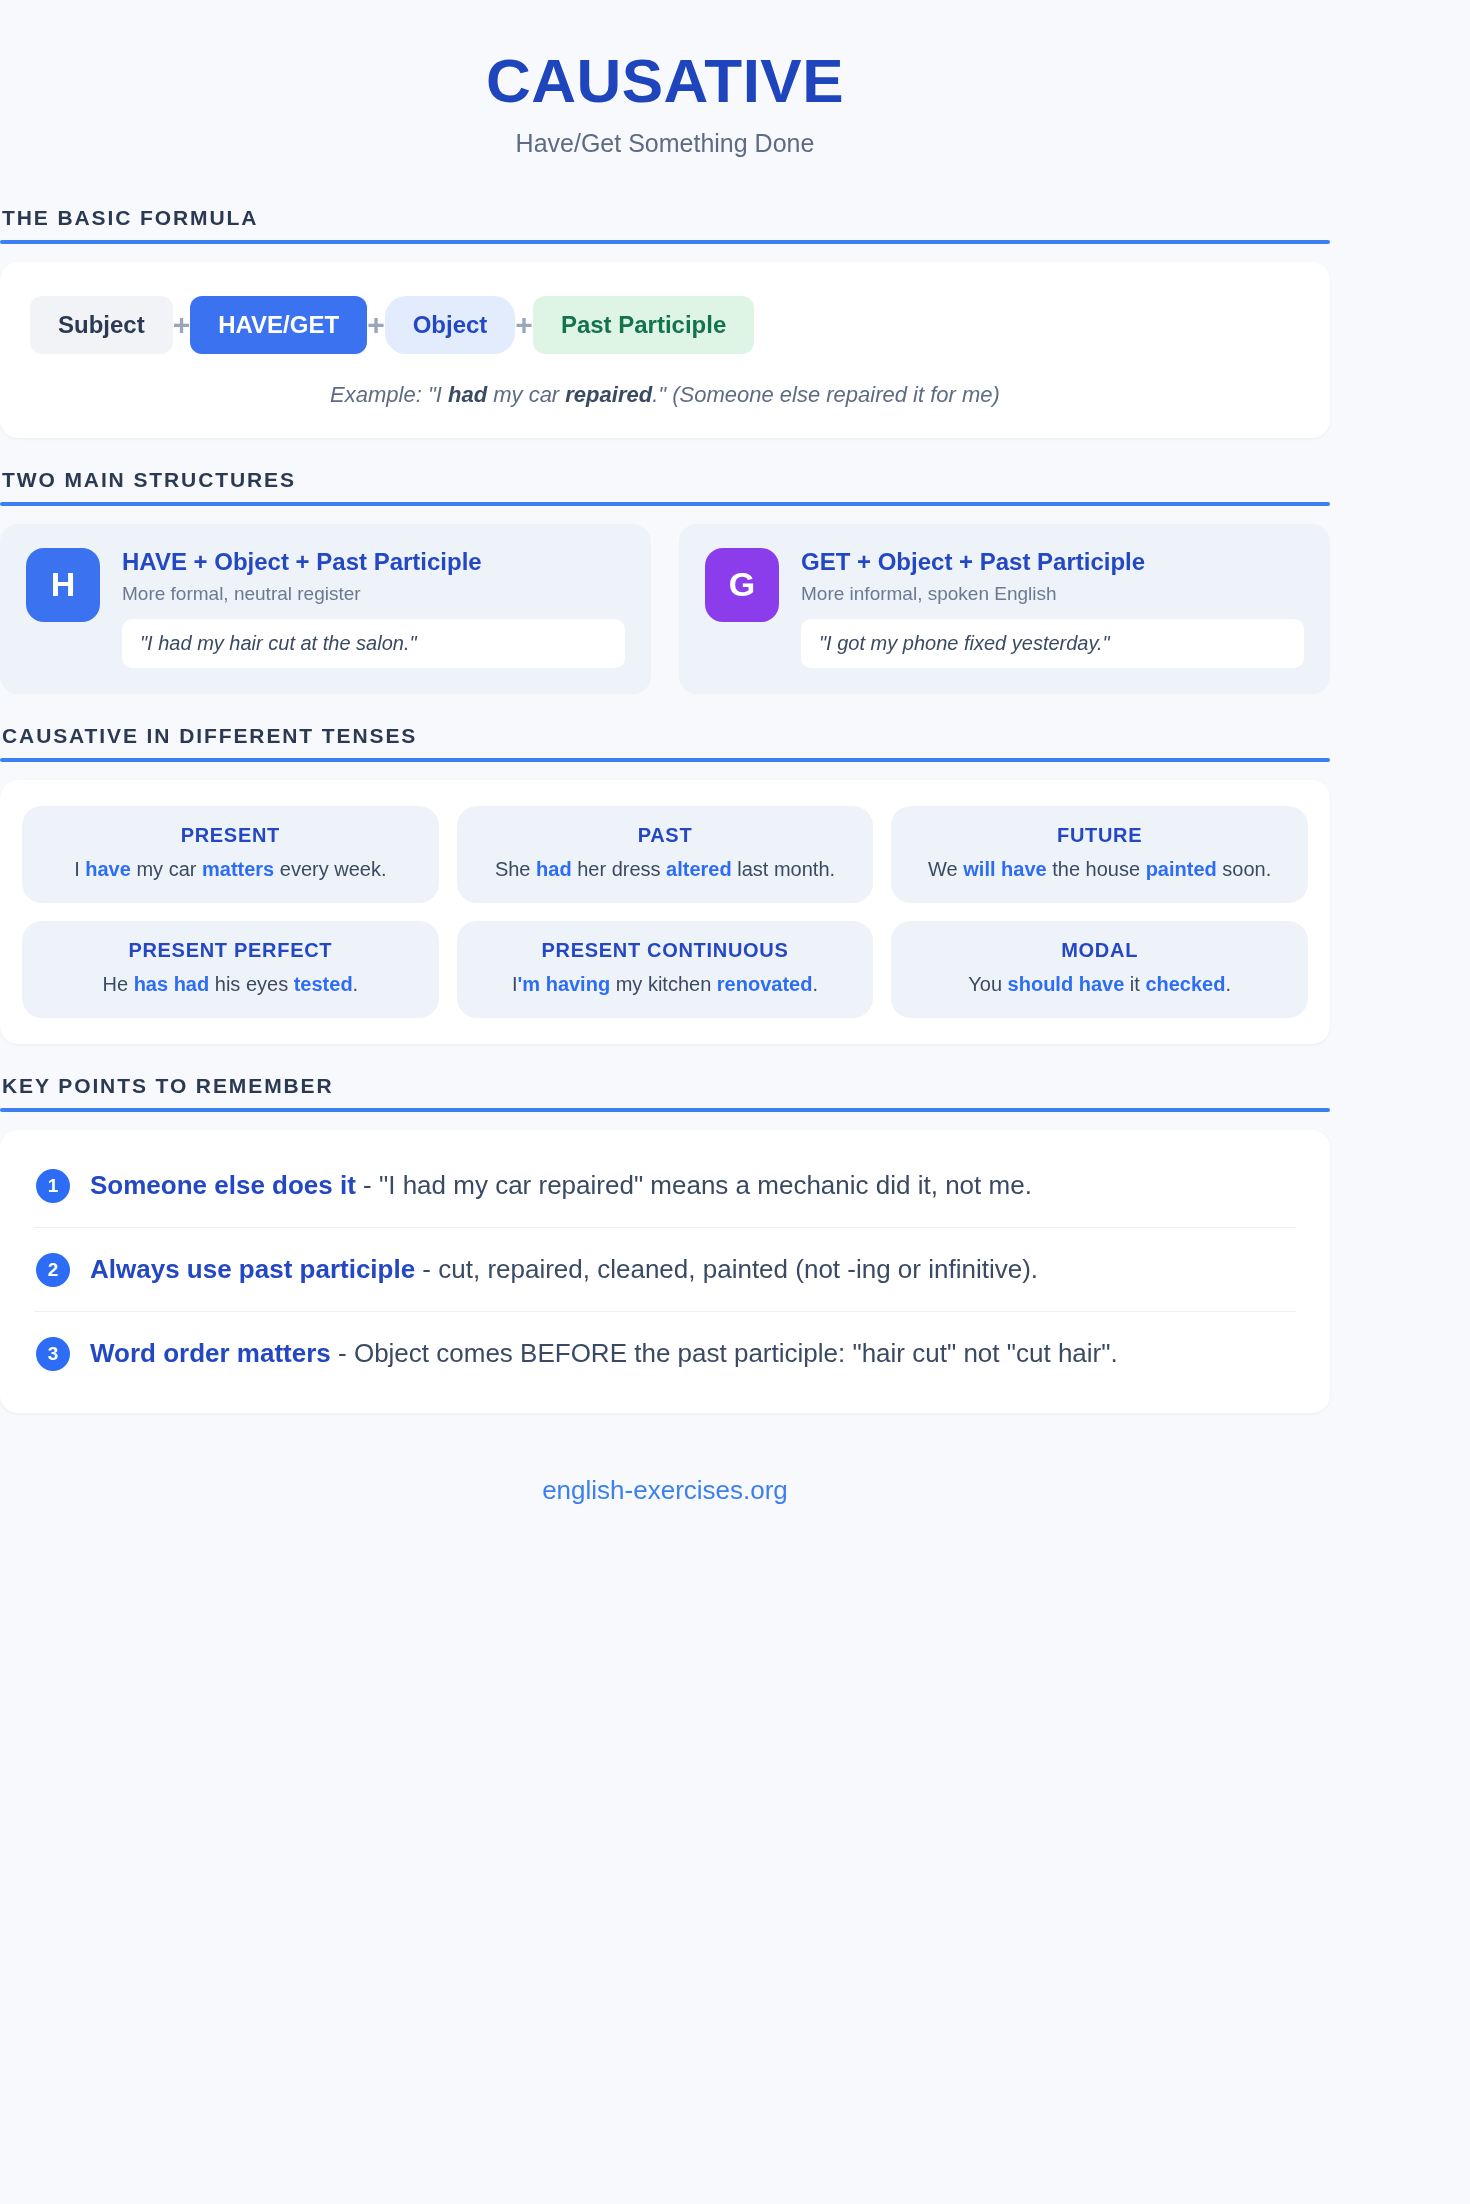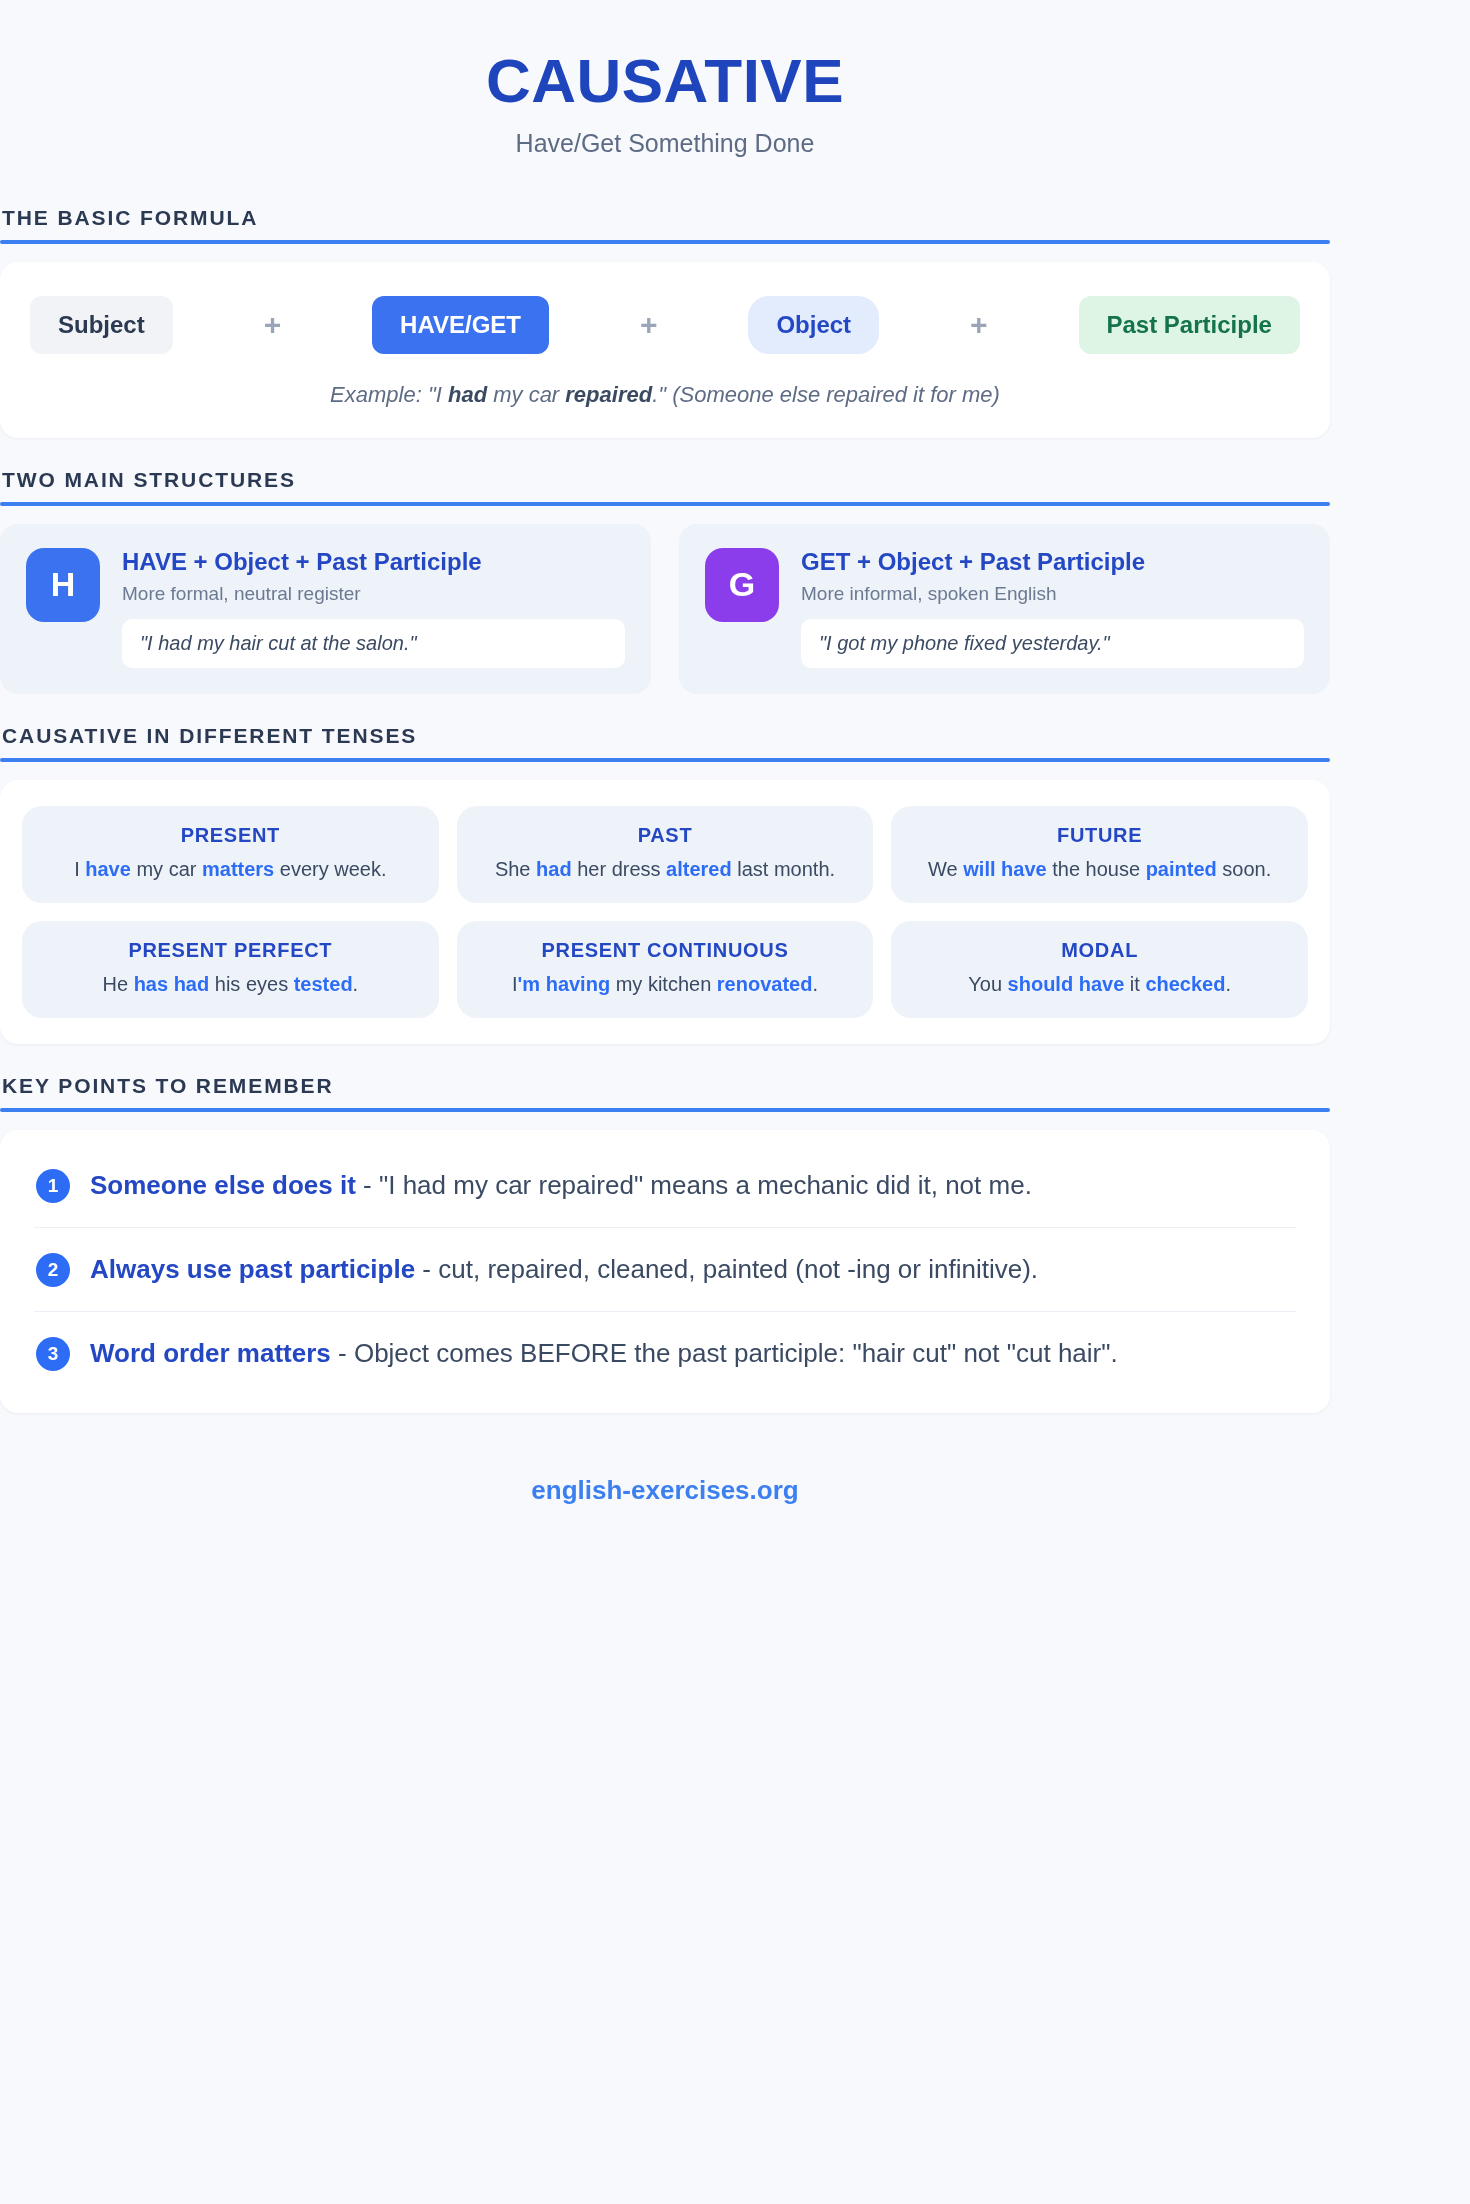--- a/index.html
+++ b/index.html
@@ -53,22 +53,22 @@
   
   .card {
     background: #ffffff;
     border-radius: 18px;
     box-shadow: 0 1px 3px rgba(30,50,90,0.06);
   }
   .formula-card { padding: 34px 30px 30px; text-align: center; }
   .pill-row {
     display: flex;
     align-items: center;
-    justify-content: space-between;
-    gap: 29px;
+    justify-content: flex-start;
+    gap: 0;
     flex-wrap: wrap;
   }
   .pill {
     border-radius: 12px;
     padding: 15px 28px;
     font-size: 24px;
     font-weight: bold;
     white-space: nowrap;
   }
   .pill-subject { background: #f1f3f7; color: #2b3a52; }
@@ -185,21 +185,21 @@
     color: #3b4a63;
     line-height: 1.35;
   }
   .point-text b { color: #2448c4; }
 
   
   .footer {
     text-align: center;
     padding: 62px 0 0;
     font-size: 26px;
-    font-weight: bold;
+    font-weight: normal;
     color: #3b7ff0;
   }
 </style>
 </head>
 <body>
 
 <div class="page">
   <div class="inner">
 
     <div class="header">

